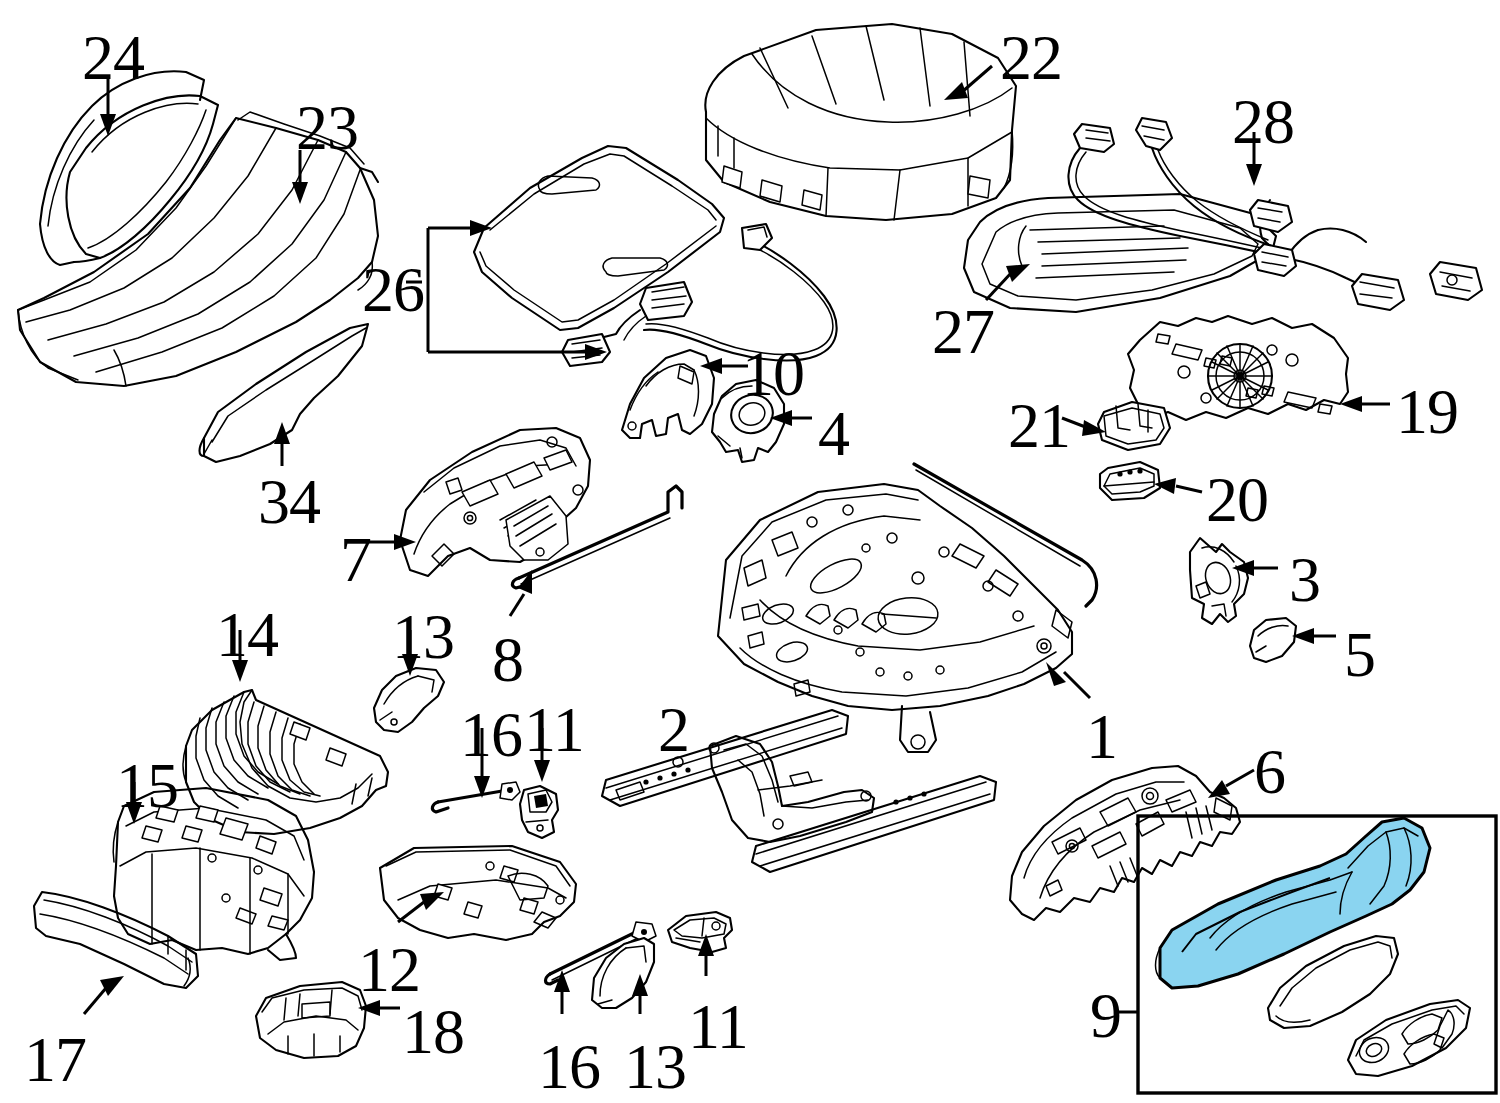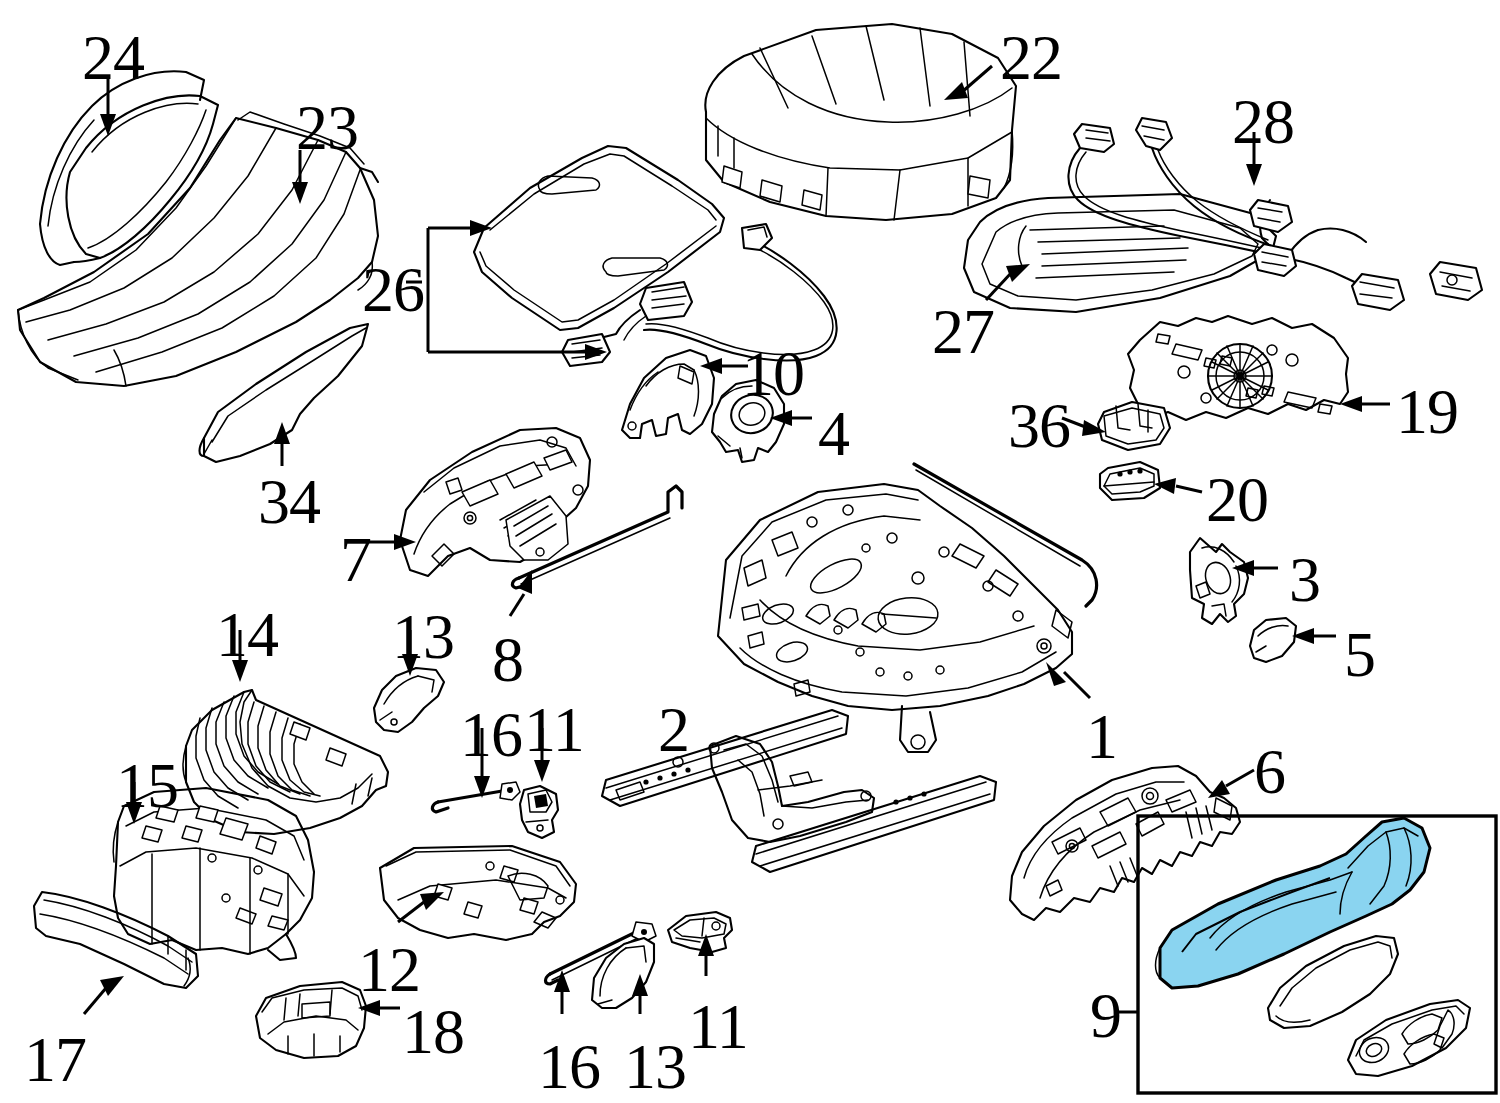--- a/index.html
+++ b/index.html
@@ -644,21 +644,21 @@
   <span class="cal cal-num" style="left:392px;top:605px;">13</span>
   <span class="cal cal-num" style="left:624px;top:1035px;">13</span>
   <span class="cal cal-num" style="left:216px;top:603px;">14</span>
   <span class="cal cal-num" style="left:116px;top:754px;">15</span>
   <span class="cal cal-num" style="left:460px;top:703px;">16</span>
   <span class="cal cal-num" style="left:538px;top:1035px;">16</span>
   <span class="cal cal-num" style="left:24px;top:1028px;">17</span>
   <span class="cal cal-num" style="left:402px;top:1000px;">18</span>
   <span class="cal cal-num" style="left:1396px;top:380px;">19</span>
   <span class="cal cal-num" style="left:1206px;top:468px;">20</span>
-  <span class="cal cal-num" style="left:1008px;top:394px;">36</span>
+  <span class="cal cal-num" style="left:1008px;top:394px;">21</span>
   <span class="cal cal-num" style="left:1000px;top:26px;">22</span>
   <span class="cal cal-num" style="left:272px;top:96px;margin-left:24px;">23</span>
   <span class="cal cal-num" style="left:82px;top:26px;">24</span>
   <span class="cal cal-num" style="left:258px;top:470px;">34</span>
   <span class="cal cal-num" style="left:362px;top:258px;">26</span>
   <span class="cal cal-num" style="left:932px;top:300px;">27</span>
   <span class="cal cal-num" style="left:1232px;top:90px;">28</span>
 
 </div>
 

